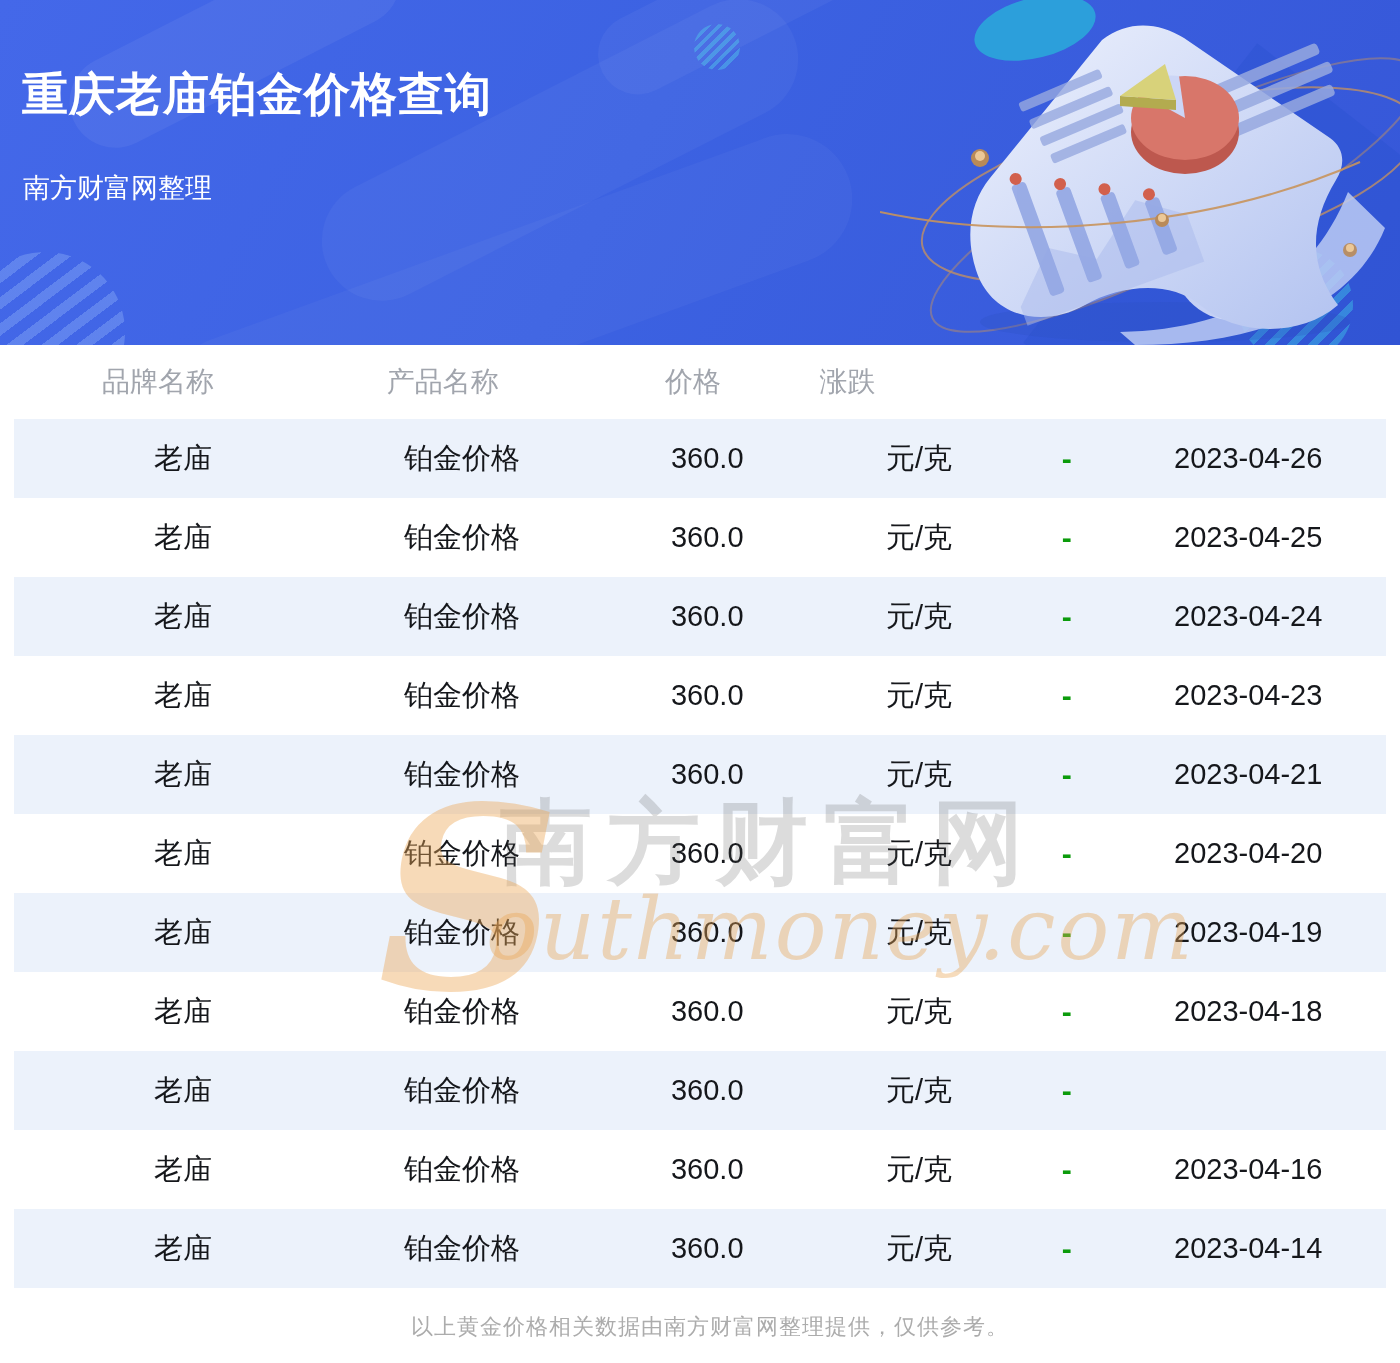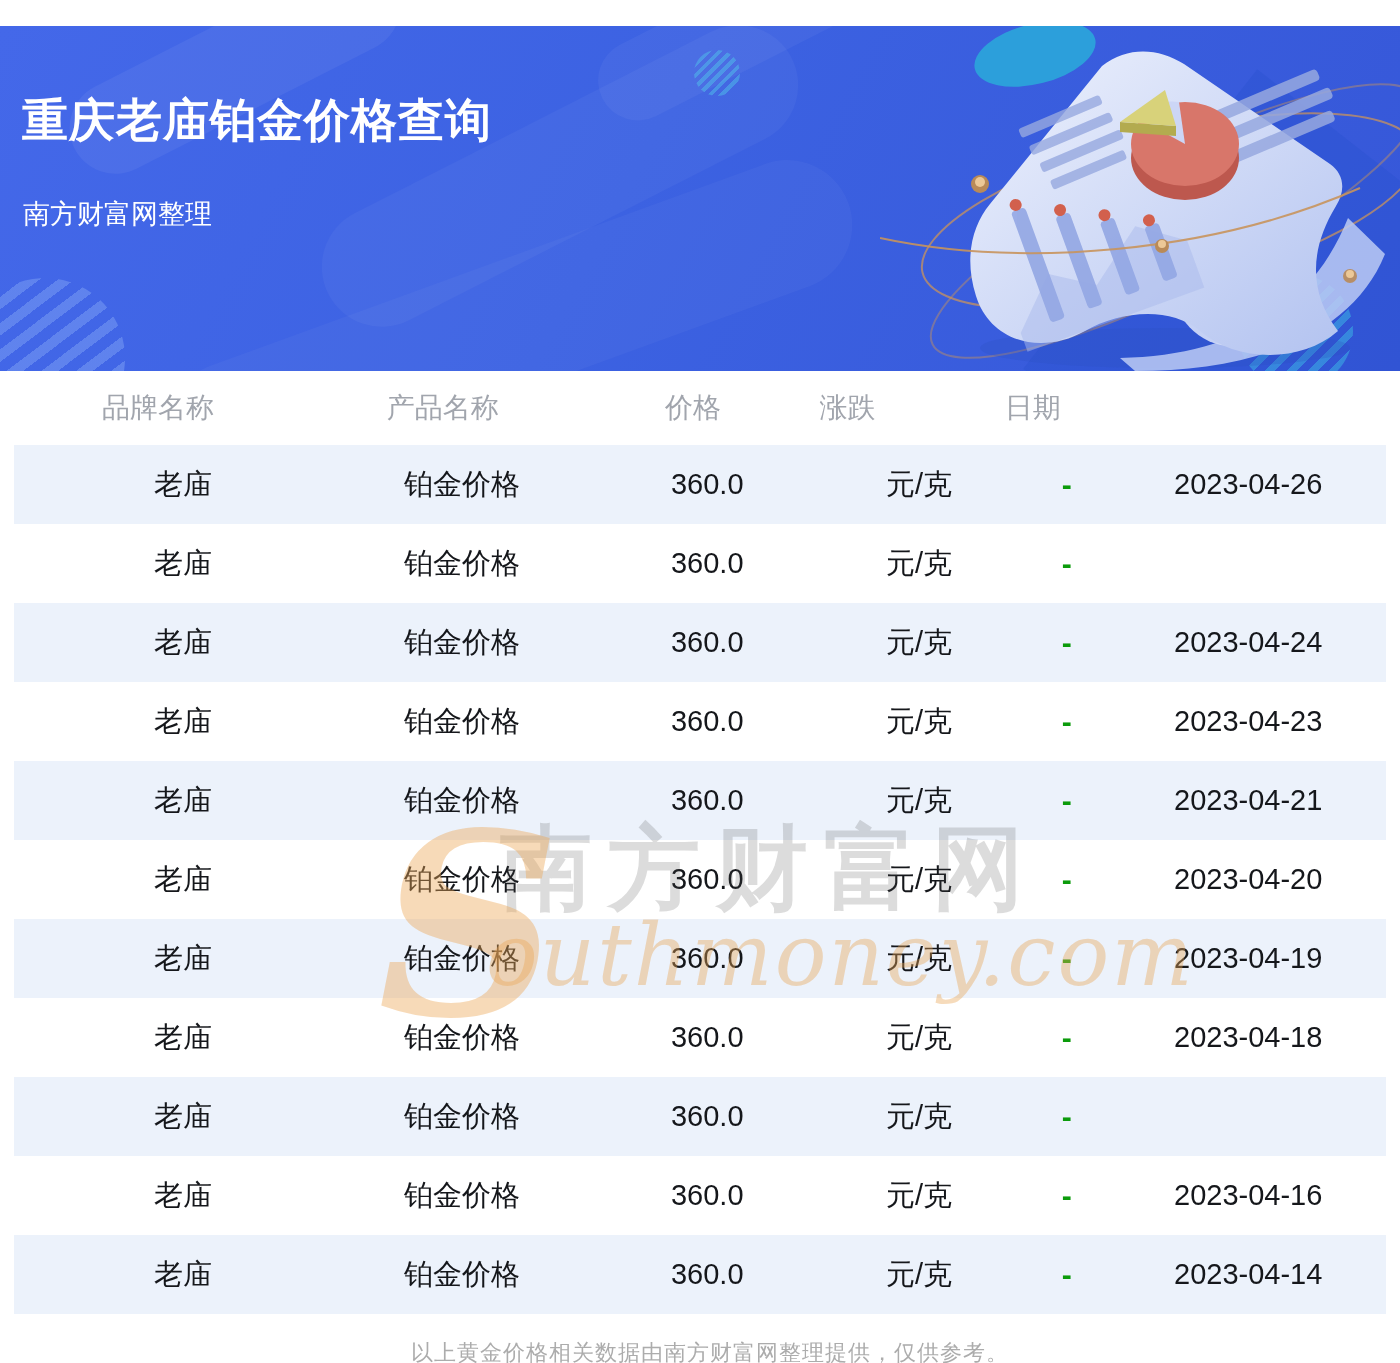--- a/index.html
+++ b/index.html
@@ -6,21 +6,20 @@
   body{
     width:1400px;height:1363px;background:#ffffff;
     font-family:"Liberation Sans","DejaVu Sans",sans-serif;
     overflow:hidden;position:relative;
   }
 
   
   .banner{
     position:relative;height:345px;overflow:hidden;
     background:linear-gradient(118deg,#4468e9 0%,#3c62e2 45%,#3657d8 100%);
-    margin-top:26px;
   }
   .capsule{position:absolute;border-radius:999px;background:rgba(255,255,255,0.055);}
   .cap1{left:55px;top:-5px;width:360px;height:92px;transform:rotate(-27deg);}
   .cap2{left:300px;top:90px;width:520px;height:120px;transform:rotate(-27deg);background:rgba(255,255,255,0.04);}
   .cap3{left:150px;top:235px;width:720px;height:130px;transform:rotate(-20deg);background:rgba(255,255,255,0.035);}
   .cap4{left:585px;top:-40px;width:320px;height:80px;transform:rotate(-27deg);background:rgba(255,255,255,0.045);}
   .striped{position:absolute;border-radius:50%;}
   .stripe-left{
     left:-35px;top:252px;width:160px;height:160px;transform:rotate(8deg);
     background:repeating-linear-gradient(-45deg,transparent 0 11px,rgba(120,155,243,0.55) 11px 21px);
@@ -178,40 +177,40 @@
   <div class="banner-title">重庆老庙铂金价格查询</div>
   <div class="banner-sub">南方财富网整理</div>
 </div>
 
 <div class="table-area">
   <div class="thead">
     <div class="th col-brand">品牌名称</div>
     <div class="th col-product">产品名称</div>
     <div class="th col-price">价格</div>
     <div class="th col-change">涨跌</div>
-    <div class="th col-date">日期</div>
   </div>
 
   <div class="tbody">
 
       <div class="row">
         <div class="td col-brand">老庙</div>
         <div class="td col-product">铂金价格</div>
         <div class="td col-price">360.0</div>
         <div class="td col-unit">元/克</div>
         <div class="td col-change change">-</div>
         <div class="td col-date">2023-04-26</div>
       </div>
 
       <div class="row">
         <div class="td col-brand">老庙</div>
         <div class="td col-product">铂金价格</div>
         <div class="td col-price">360.0</div>
         <div class="td col-unit">元/克</div>
         <div class="td col-change change">-</div>
+        <div class="td col-date">2023-04-25</div>
       </div>
 
       <div class="row">
         <div class="td col-brand">老庙</div>
         <div class="td col-product">铂金价格</div>
         <div class="td col-price">360.0</div>
         <div class="td col-unit">元/克</div>
         <div class="td col-change change">-</div>
         <div class="td col-date">2023-04-24</div>
       </div>

